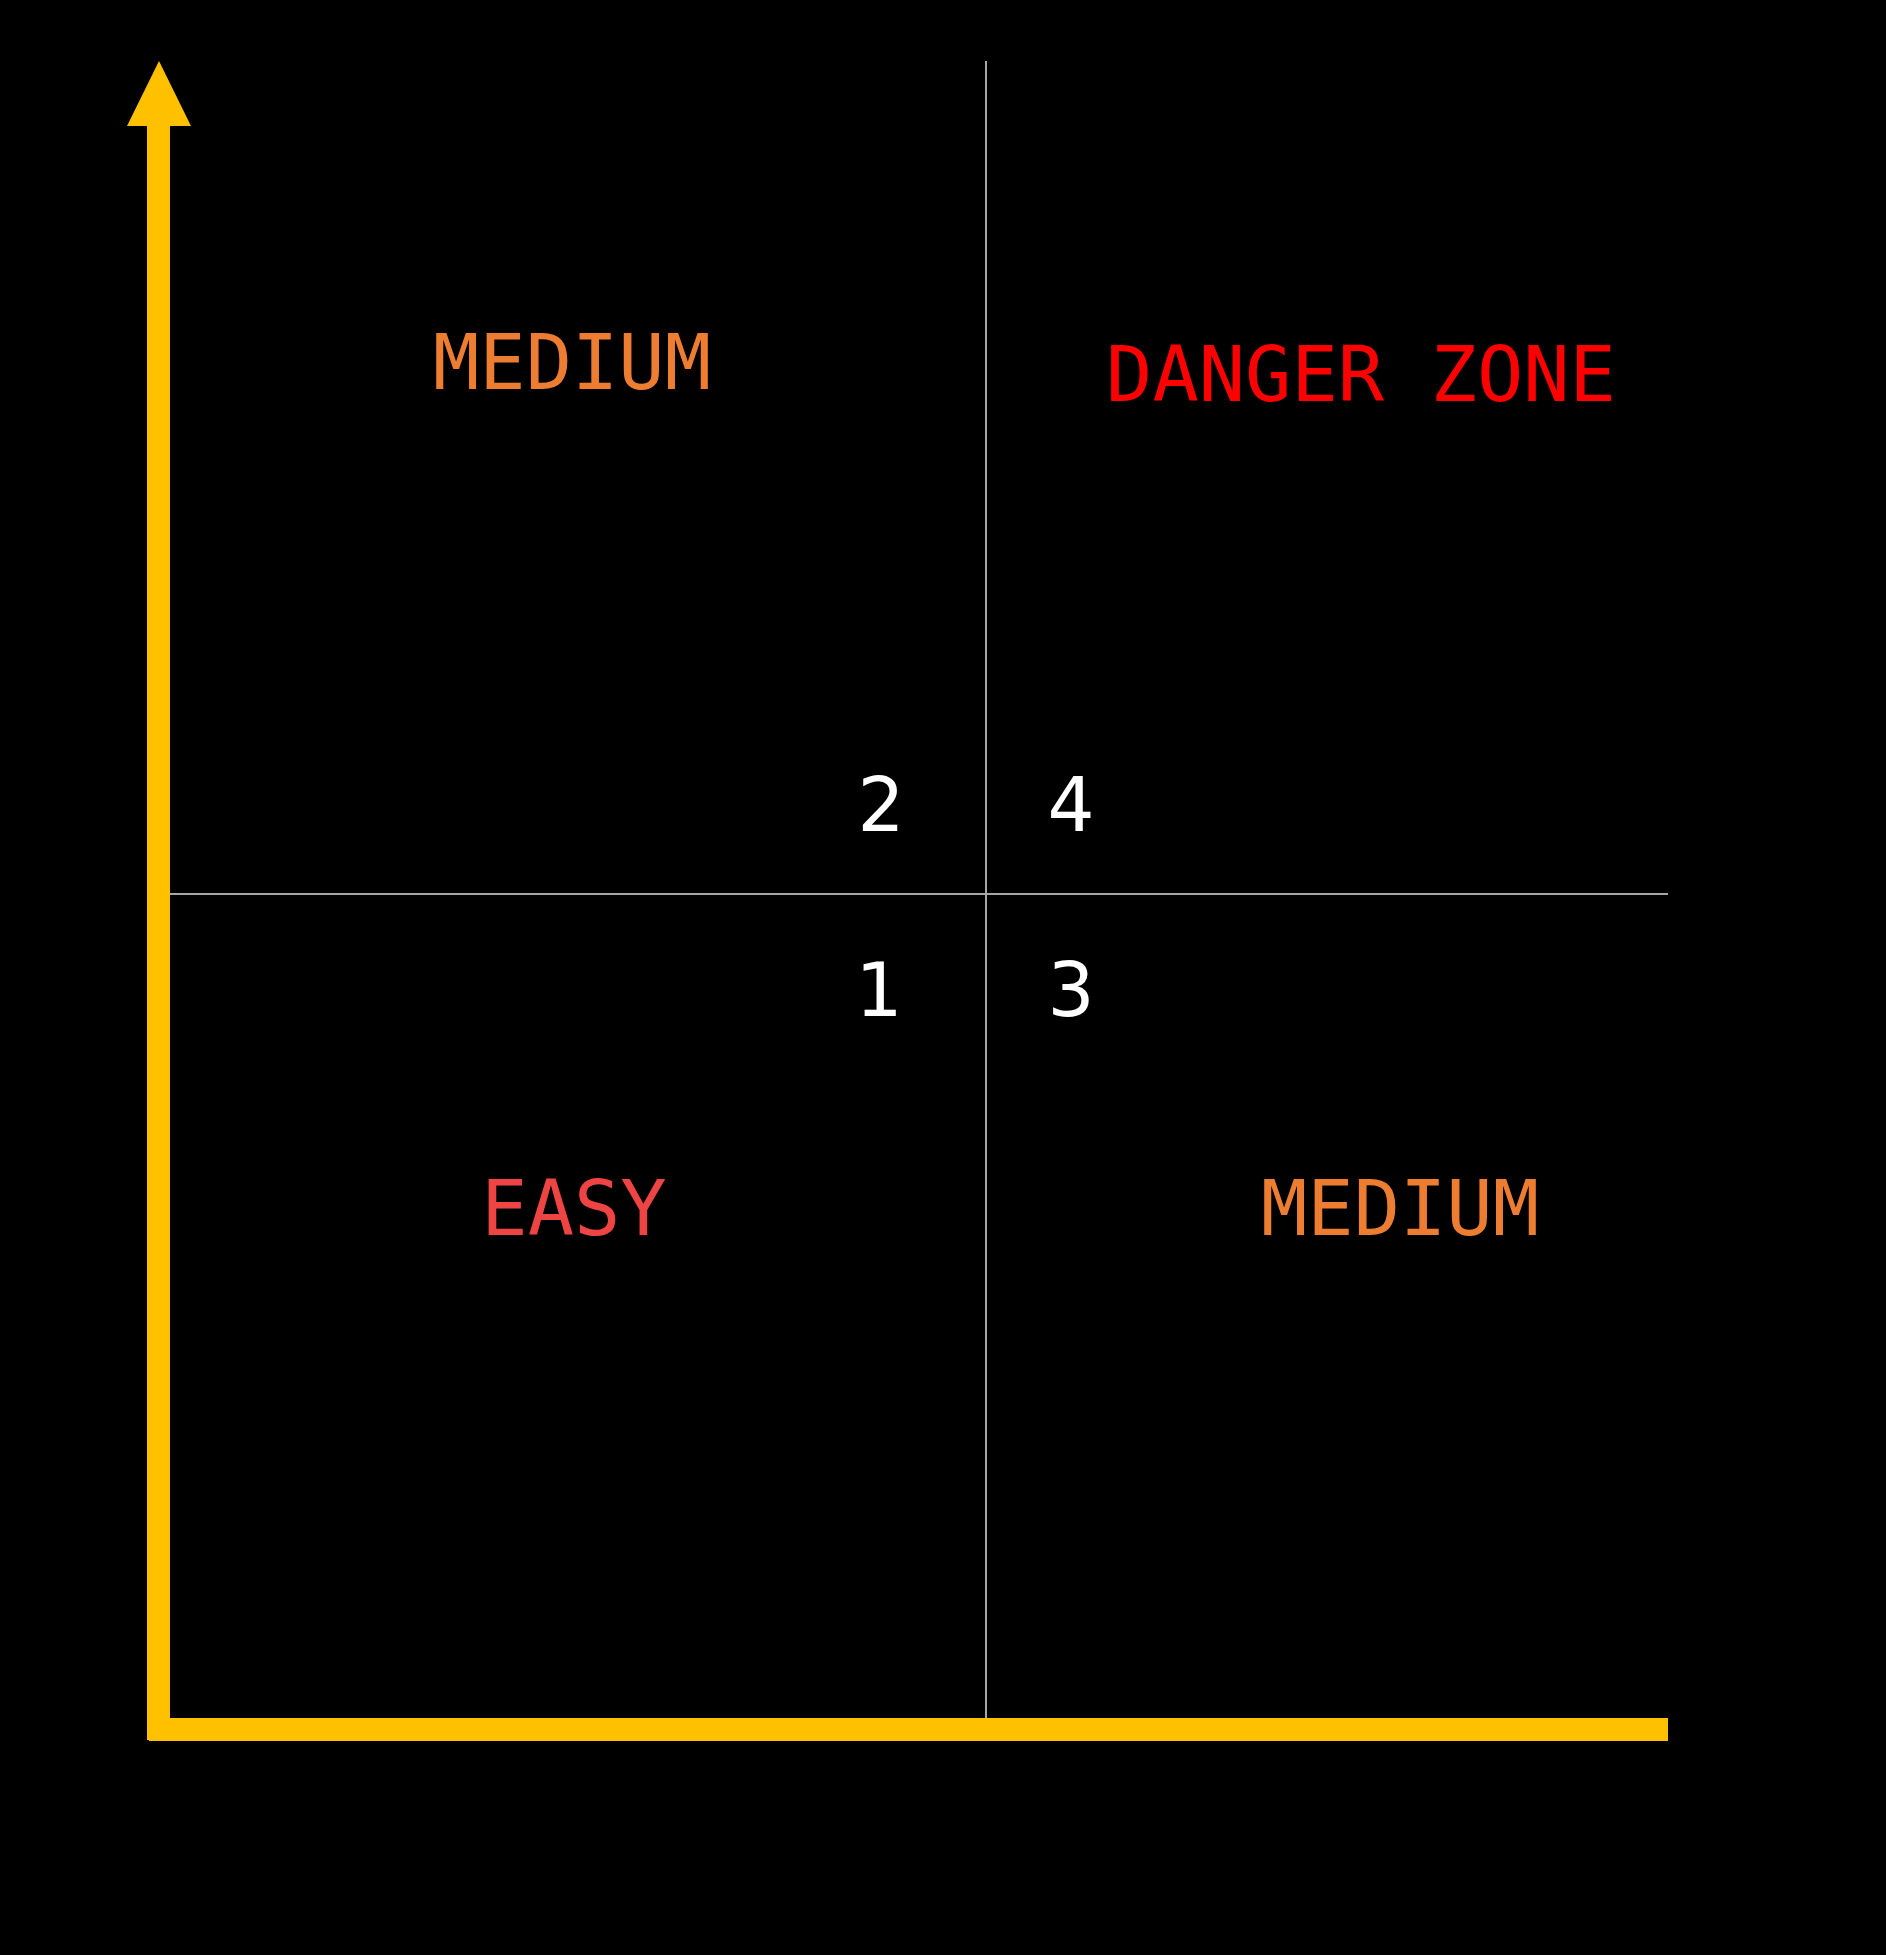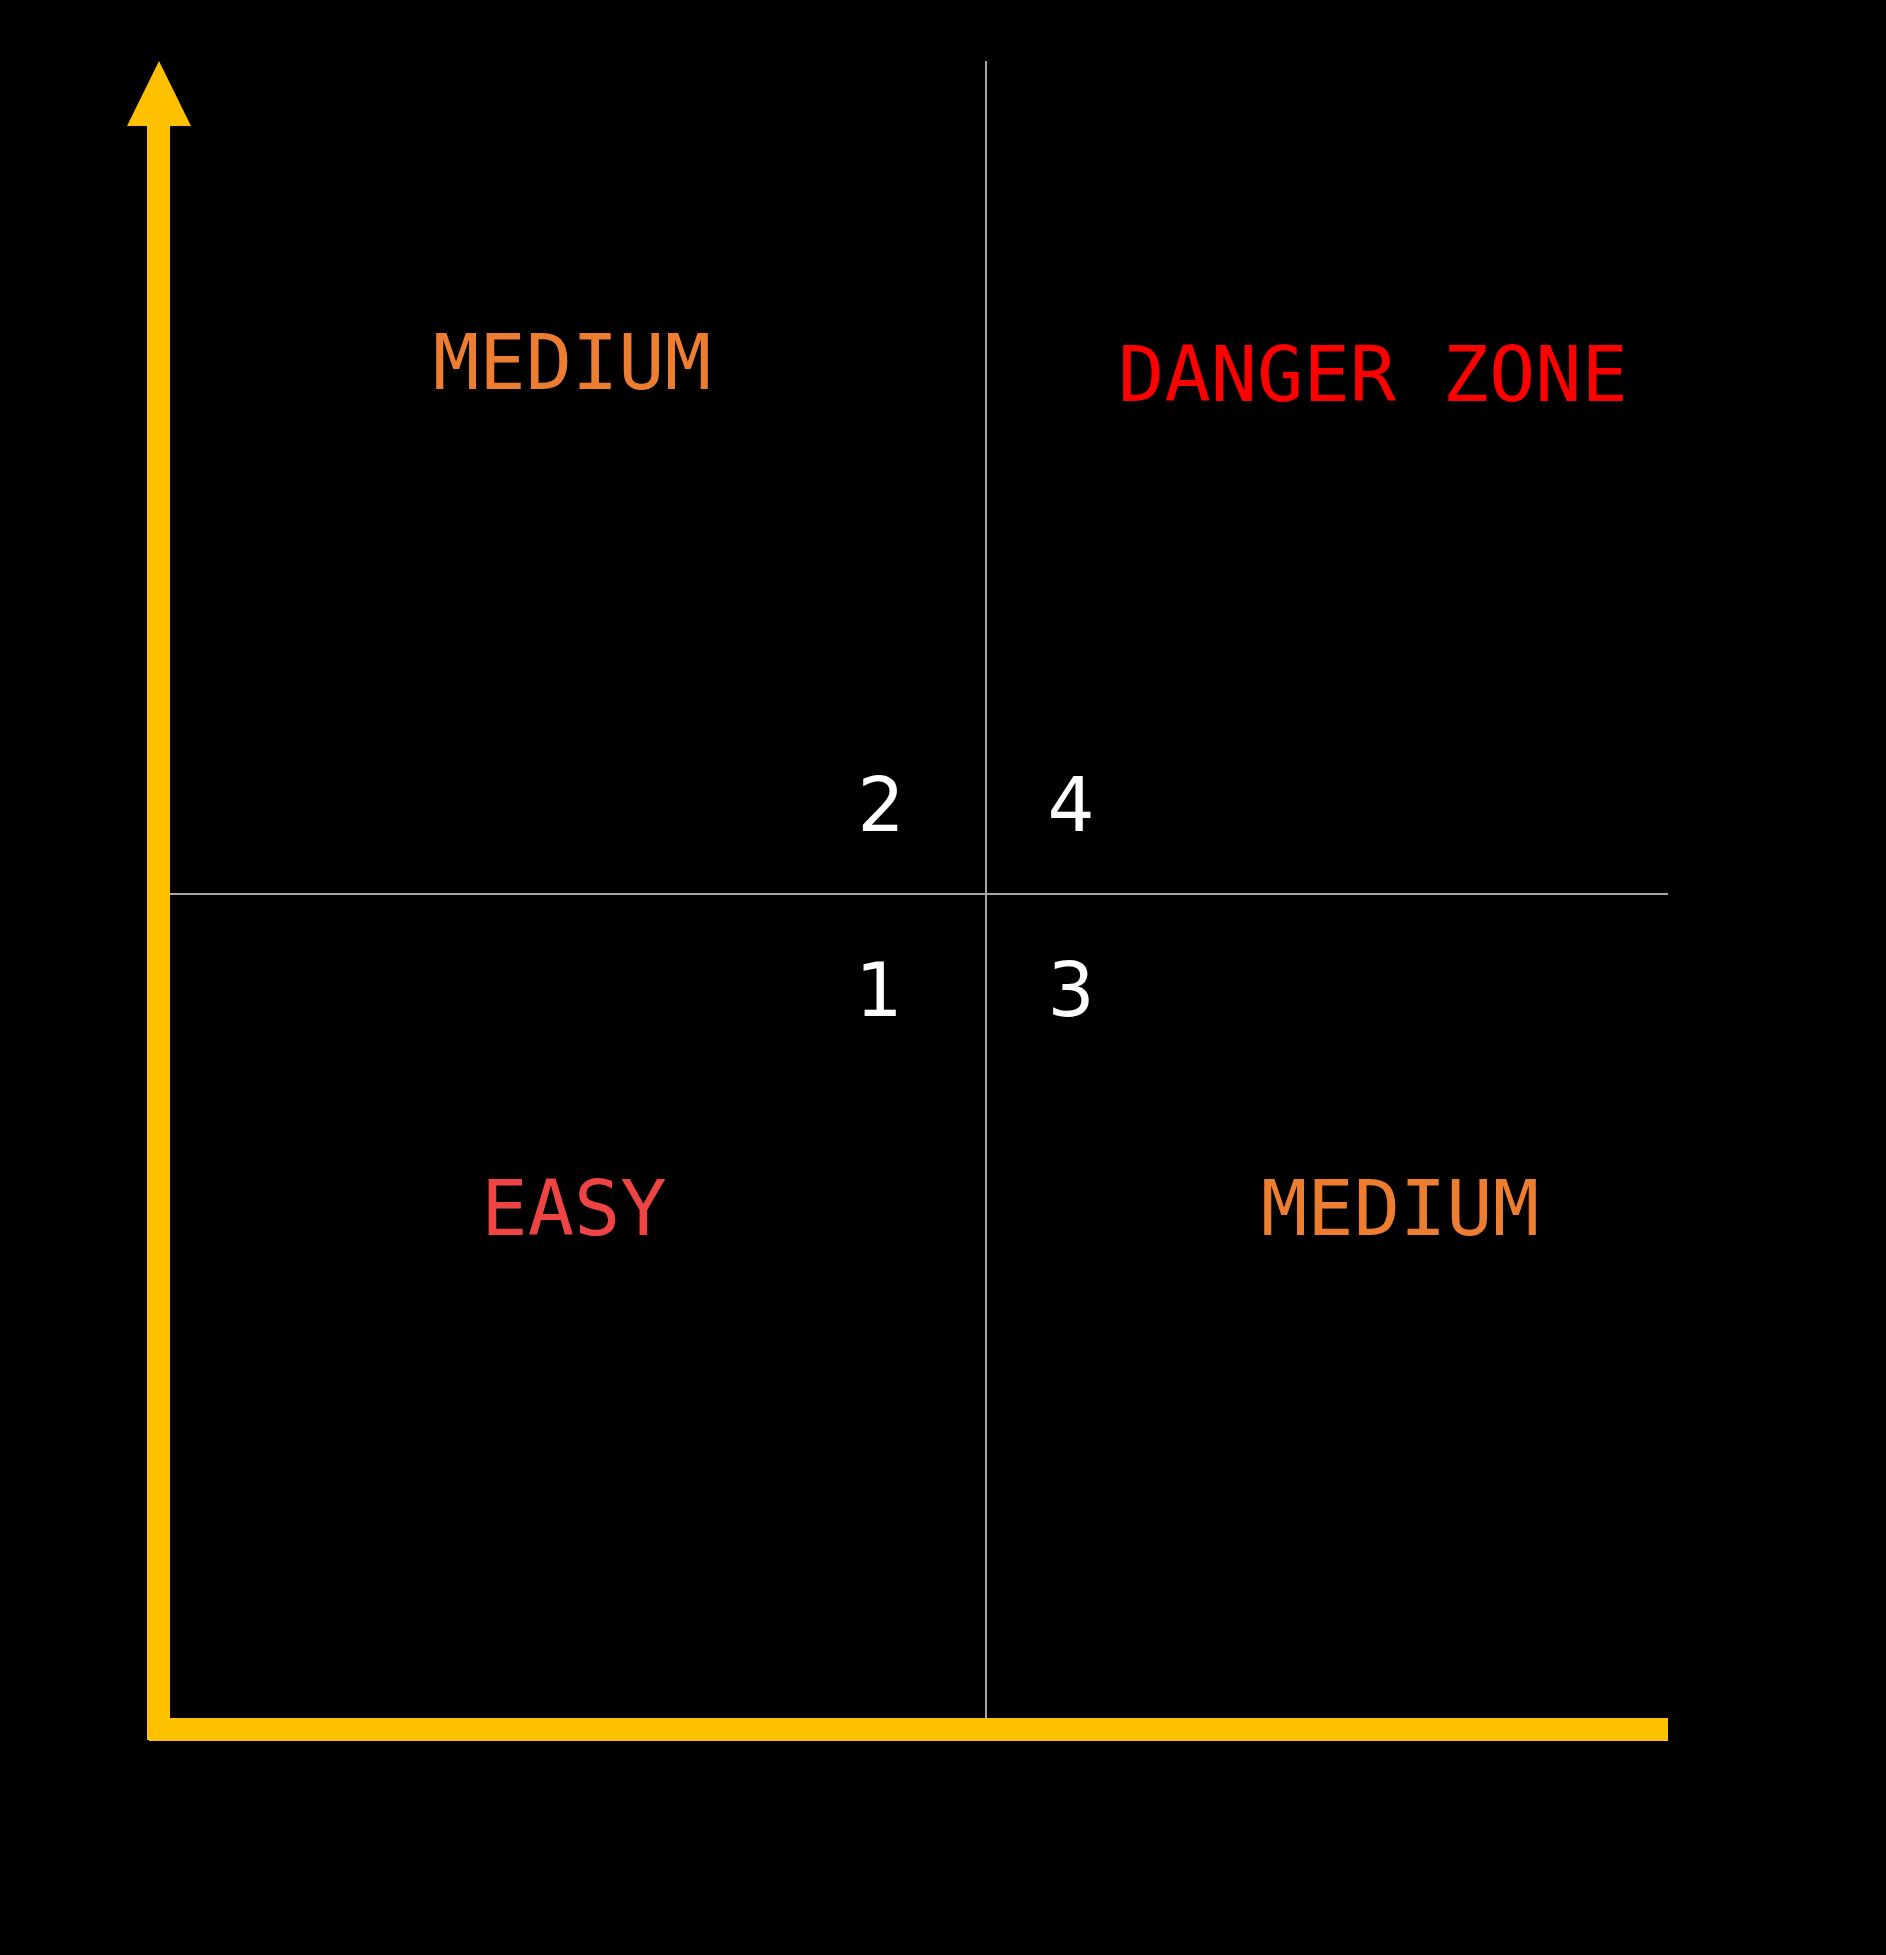--- a/index.html
+++ b/index.html
@@ -64,21 +64,21 @@
   .q-label {
     transform: translate(-50%, -50%);
     font-family: "DejaVu Sans Mono", monospace;
     font-size: 77px;
     font-weight: 500;
     letter-spacing: 0px;
     white-space: nowrap;
     line-height: 1;
   }
   .label-tl { left: 572px;  top: 362px; }
-  .label-tr { left: 1361px; top: 374px; margin-left: 12px; }
+  .label-tr { left: 1361px; top: 374px; }
   .label-bl { left: 574px;  top: 1208px; }
   .label-br { left: 1400px; top: 1208px; }
 
   
   .q-number {
     transform: translate(-50%, -50%);
     font-family: "DejaVu Sans", sans-serif;
     font-size: 74px;
     line-height: 1;
     white-space: nowrap;

